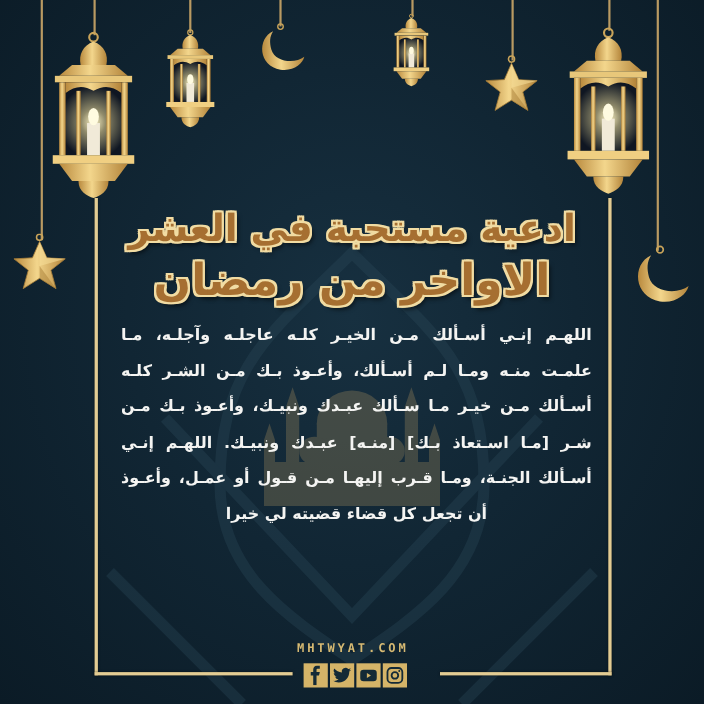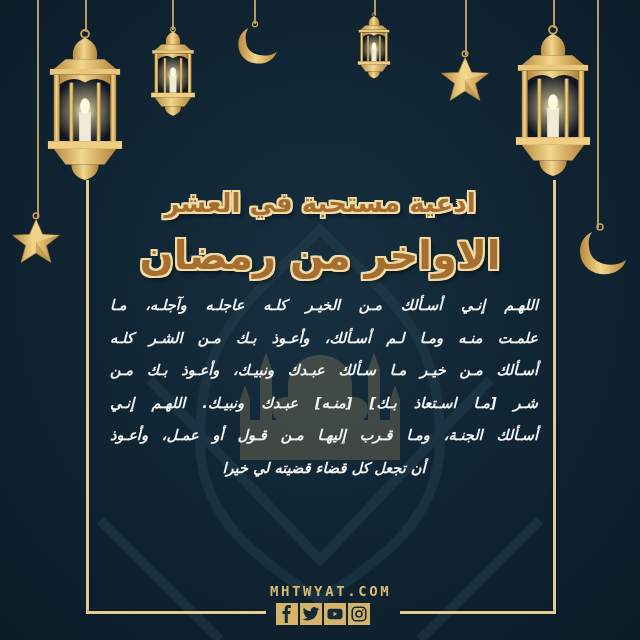--- a/index.html
+++ b/index.html
@@ -18,35 +18,35 @@
   
   .title {
     position:absolute; left:0; width:640px; text-align:center; direction:rtl;
     font-family: "DejaVu Sans", sans-serif; font-weight:bold;
     color:#a66f31;
     text-shadow:
       -2px -2px 0 #f1dca3, 2px -2px 0 #f1dca3, -2px 2px 0 #f1dca3, 2px 2px 0 #f1dca3,
       0 -2px 0 #f1dca3, 0 2px 0 #f1dca3, -2px 0 0 #f1dca3, 2px 0 0 #f1dca3,
       3px 4px 4px rgba(0,0,0,0.55);
   }
-  .title-1 { top:188px; font-size:26px; letter-spacing:0px; }
+  .title-1 { top:188px; font-size:34px; letter-spacing:0px; }
   .title-2 { top:232px; font-size:40px; }
   
   .dua {
     position:absolute; left:110px; width:428px; top:289px;
     direction:rtl; text-align:justify; text-align-last:justify;
     color:#f4f4f2; font-size:14.5px; font-weight:bold; line-height:32.5px;
     font-family: "DejaVu Sans", sans-serif;
   }
-  .dua .line { display:block; height:32.5px; white-space:nowrap;font-style:italic; }
+  .dua .line { display:block; height:32.5px; white-space:nowrap; }
   .dua .line.last { text-align:left; text-align-last:center; }
   
   .site {
     position:absolute; left:270px; width:114px; top:583px; text-align:left;
-    color:#d6b972; font-size:14px; letter-spacing:2.6px; font-family:"DejaVu Sans Mono", monospace; font-weight:bold;
+    color:#d6b972; font-size:11px; letter-spacing:2.6px; font-family:"DejaVu Sans Mono", monospace; font-weight:bold;
   }
   .socials { position:absolute; left:276px; top:603px; display:flex; gap:2px; }
   .soc { width:22px; height:22px; background:#d5b468; display:flex; align-items:center; justify-content:center; }
   .soc svg { width:18px; height:18px; }
 </style>
 </head>
 <body>
 
 <svg class="pattern" viewBox="0 0 640 640">
   <g fill="none" stroke="#2c4a5a" stroke-width="10">

